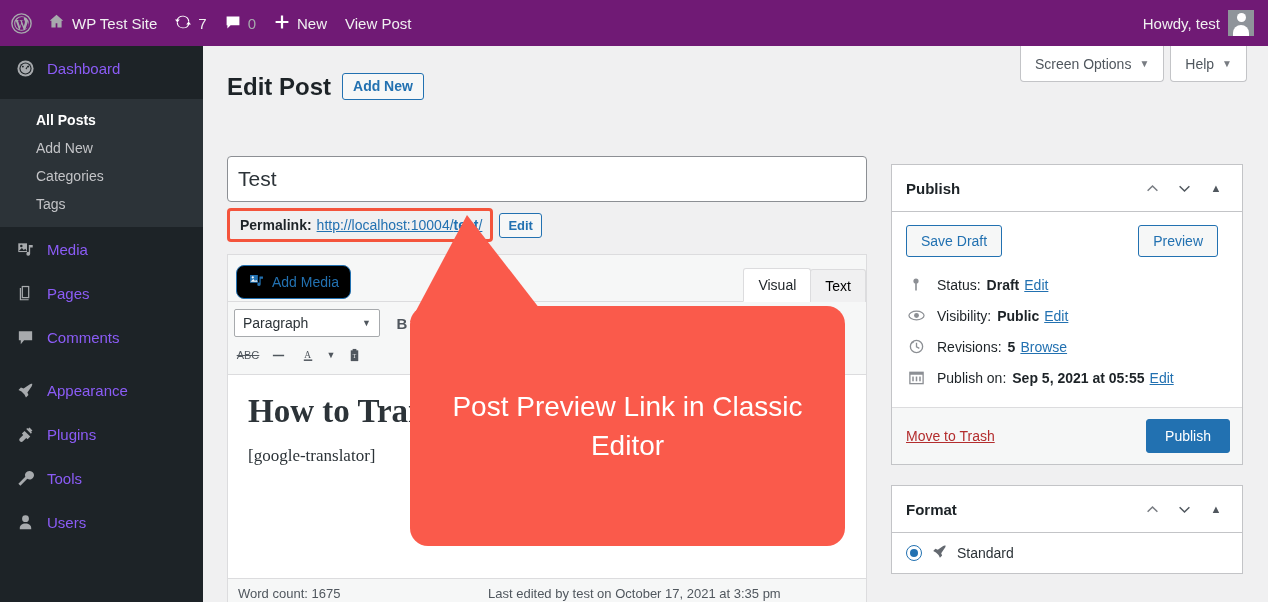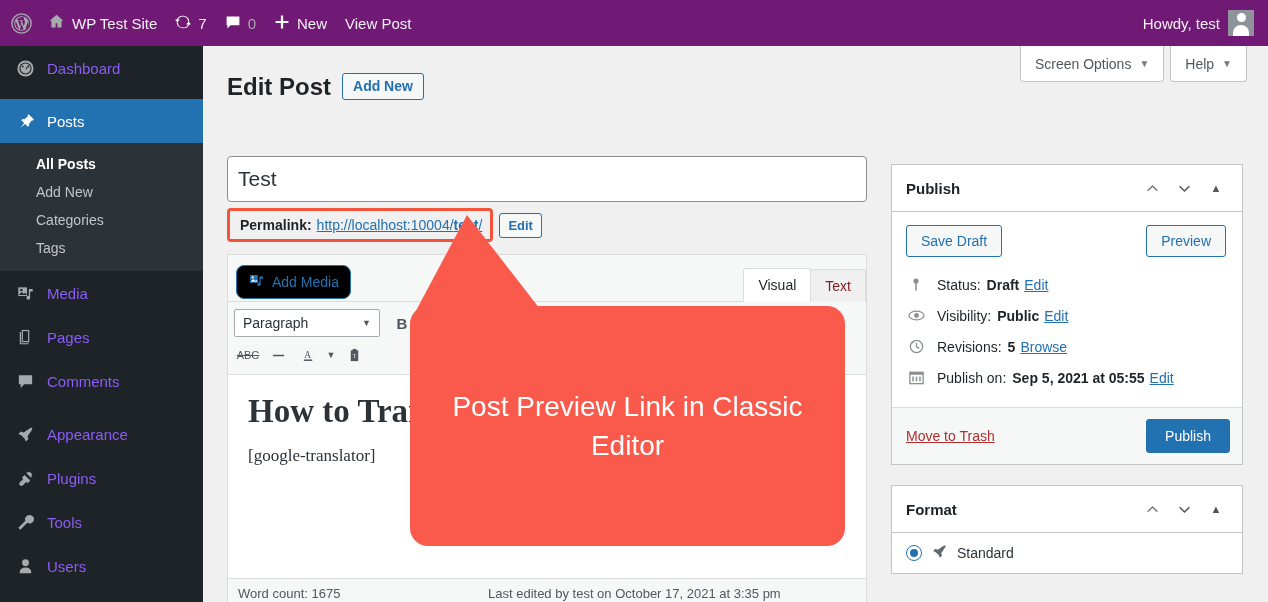--- a/index.html
+++ b/index.html
@@ -159,21 +159,21 @@
     display: flex; align-items: center; gap: 7px;
     border: 1px solid #2271b1; background: #000000; color: #2271b1;
     border-radius: 8px; font-size: 14px; font-weight: 500;
     padding: 6px 11px; cursor: pointer;
   }
   .editor-tabs {
     position: absolute; right: 0; bottom: -1px;
     display: flex; align-items: flex-end;
   }
   .etab {
-    padding: 8px 14px 8px 14px; font-size: 14px; color: #7f1d1d;
+    padding: 8px 14px 8px 14px; font-size: 14px; color: #000000;
     background: #f0f0f1; border: 1px solid #dcdcde; border-bottom: none;
     margin-left: -1px; cursor: pointer;
     border-radius: 3px 3px 0 0;
   }
   .etab.active { background: #fff; color: #1d2327; border-bottom: 1px solid #fff; }
 
   #toolbar {
     background: #f6f7f7; border-top: 1px solid #dcdcde;
     padding: 6px 6px 4px 6px;
   }
@@ -235,21 +235,21 @@
   }
   .order-handles { display: flex; align-items: center; gap: 4px; }
   .handle-btn {
     width: 28px; height: 28px; display: flex; align-items: center;
     justify-content: center; color: #787c82; cursor: pointer;
   }
   .handle-btn.toggle { color: #50575e; font-size: 11px; }
 
   .submitbox-actions {
     display: flex; justify-content: space-between; align-items: center;
-    padding: 13px 16px 13px 14px;
+    padding: 13px 24px 13px 14px;
   }
   .btn-secondary {
     border: 1px solid #2271b1; background: #f6f7f7; color: #2271b1;
     border-radius: 3px; font-size: 14px; padding: 7px 14px; cursor: pointer;
   }
   .misc-pub-section {
     display: flex; align-items: center; gap: 11px;
     padding: 7px 14px; font-size: 14px; color: #1d2327;
   }
   .misc-pub-section .mico {
@@ -370,28 +370,20 @@
           <path d="M10 10 13.4 6.1 11 11z" fill="#1d2327"></path>
           <circle cx="7.2" cy="8" r="1" fill="#1d2327"></circle>
           <circle cx="12.8" cy="8" r="1" fill="#1d2327"></circle>
         </svg>
     </span>
     <span>Dashboard</span>
   </div>
 
   <div class="menu-sep"></div>
 
-  <div class="menu-top current">
-    <span class="mico">
-      <svg width="19" height="19" viewBox="0 0 20 20">
-          <path d="M13.3 2.3 11.9 3.7l.7.7-4 3.1-1.6-.2-1.4 1.4 2.9 2.9-3.9 5 5-3.9 2.9 2.9 1.4-1.4-.2-1.6 3.1-4 .7.7 1.4-1.4z" fill="currentColor"></path>
-        </svg>
-    </span>
-    <span>Posts</span>
-  </div>
 
   <div class="submenu">
     <a class="cur">All Posts</a>
     <a>Add New</a>
     <a>Categories</a>
     <a>Tags</a>
   </div>
 
   <div class="menu-top">
     <span class="mico">

